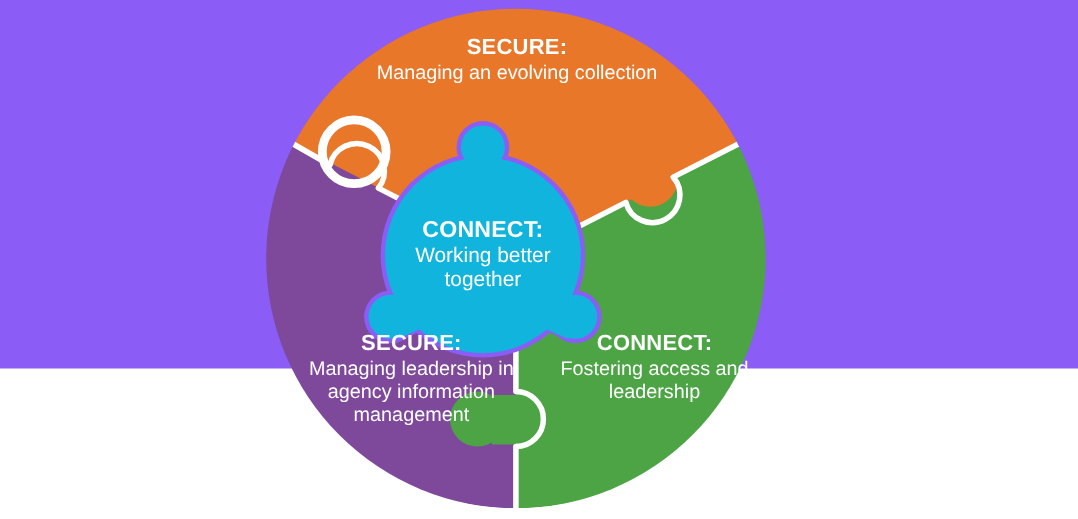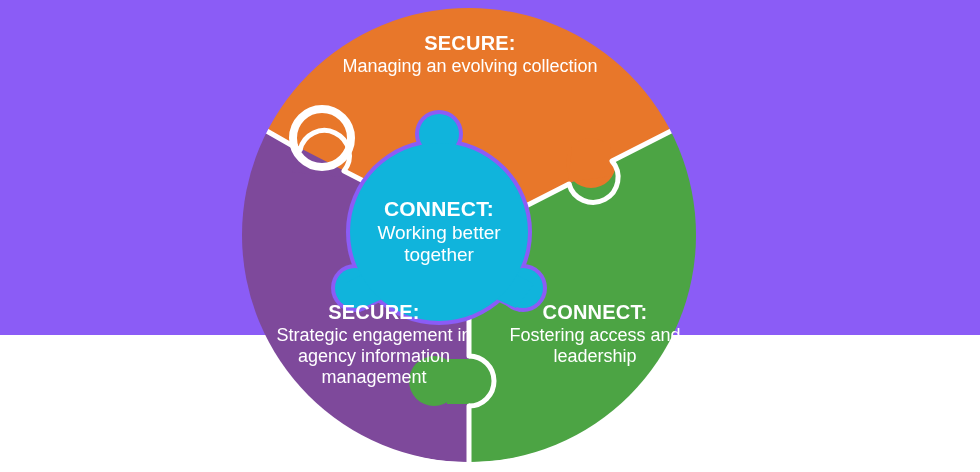--- a/index.html
+++ b/index.html
@@ -188,21 +188,21 @@
     </g>
   </svg>
 
   <div class="seg-label" id="label-secure">
     <span class="seg-title">SECURE:</span>
     <span class="seg-desc">Managing an evolving collection</span>
   </div>
 
   <div class="seg-label" id="label-enable">
     <span class="seg-title">SECURE:</span>
-    <span class="seg-desc">Strategic engagement in agency information management</span>
+    <span class="seg-desc">Managing leadership in agency information management</span>
   </div>
 
   <div class="seg-label" id="label-connect">
     <span class="seg-title">CONNECT:</span>
     <span class="seg-desc">Fostering access and leadership</span>
   </div>
 
   <div class="seg-label" id="label-evolve">
     <span class="seg-title">CONNECT:</span>
     <span class="seg-desc">Working better together</span>

